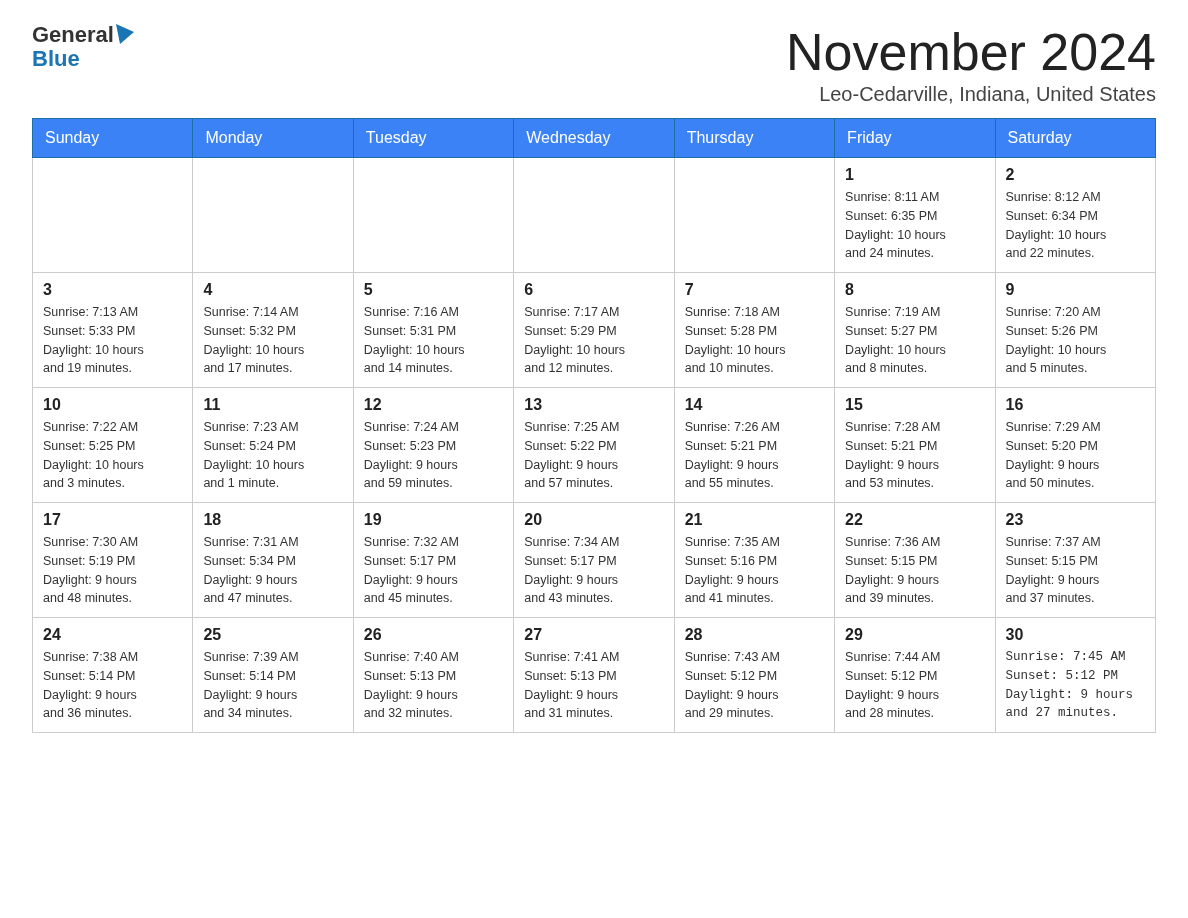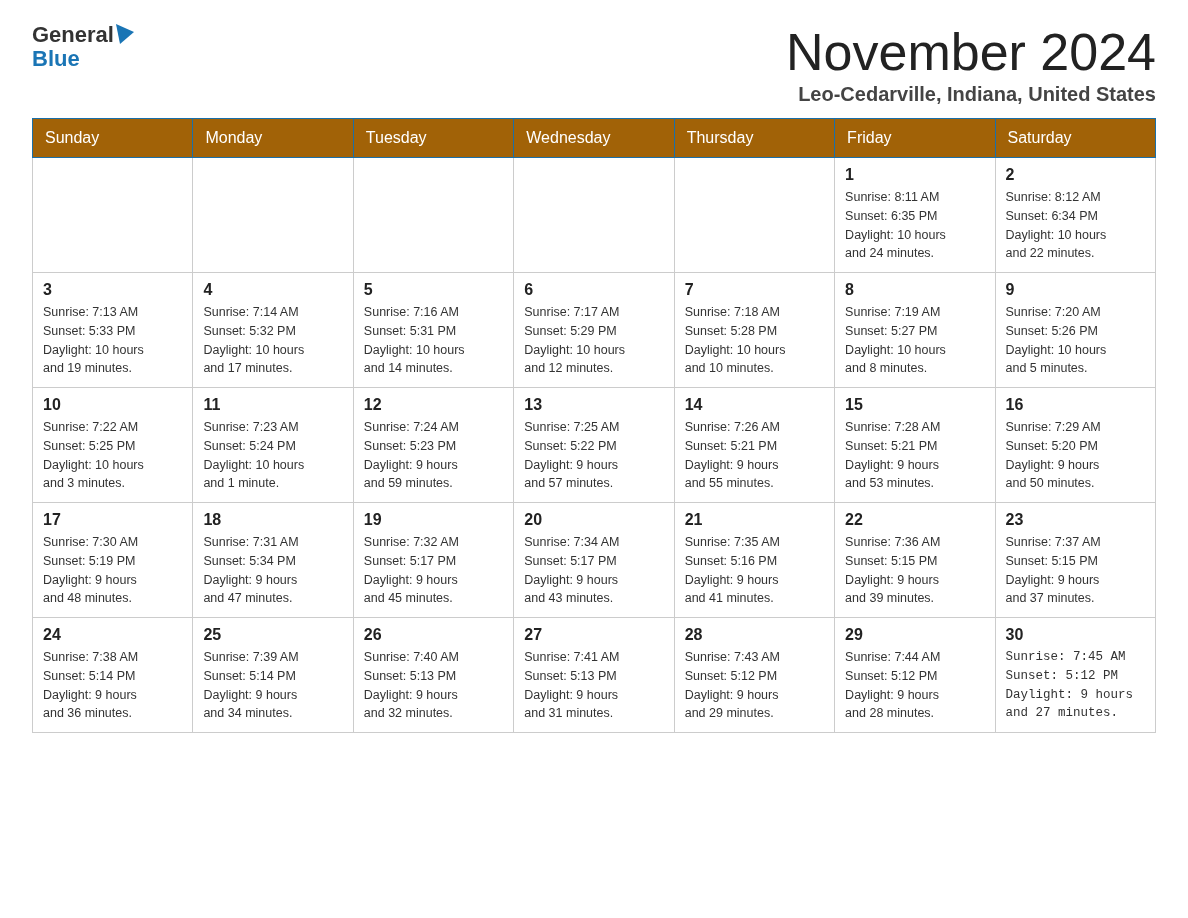--- a/index.html
+++ b/index.html
@@ -41,29 +41,28 @@
     .month-title {
       font-size: 52px;
       font-weight: normal;
       color: #222;
       line-height: 1.1;
     }
     .location-title {
       font-size: 20px;
       color: #444;
       margin-top: 2px;
-      font-weight: bold;
     }
     .calendar {
       width: 100%;
       border-collapse: collapse;
       margin-top: 12px;
     }
     .calendar th {
-      background-color: #a16207;
+      background-color: #3b82f6;
       color: #fff;
       font-size: 16px;
       font-weight: normal;
       padding: 10px 12px;
       text-align: left;
       border: 1px solid #1a6fa8;
     }
     .calendar td {
       vertical-align: top;
       padding: 8px 10px;

